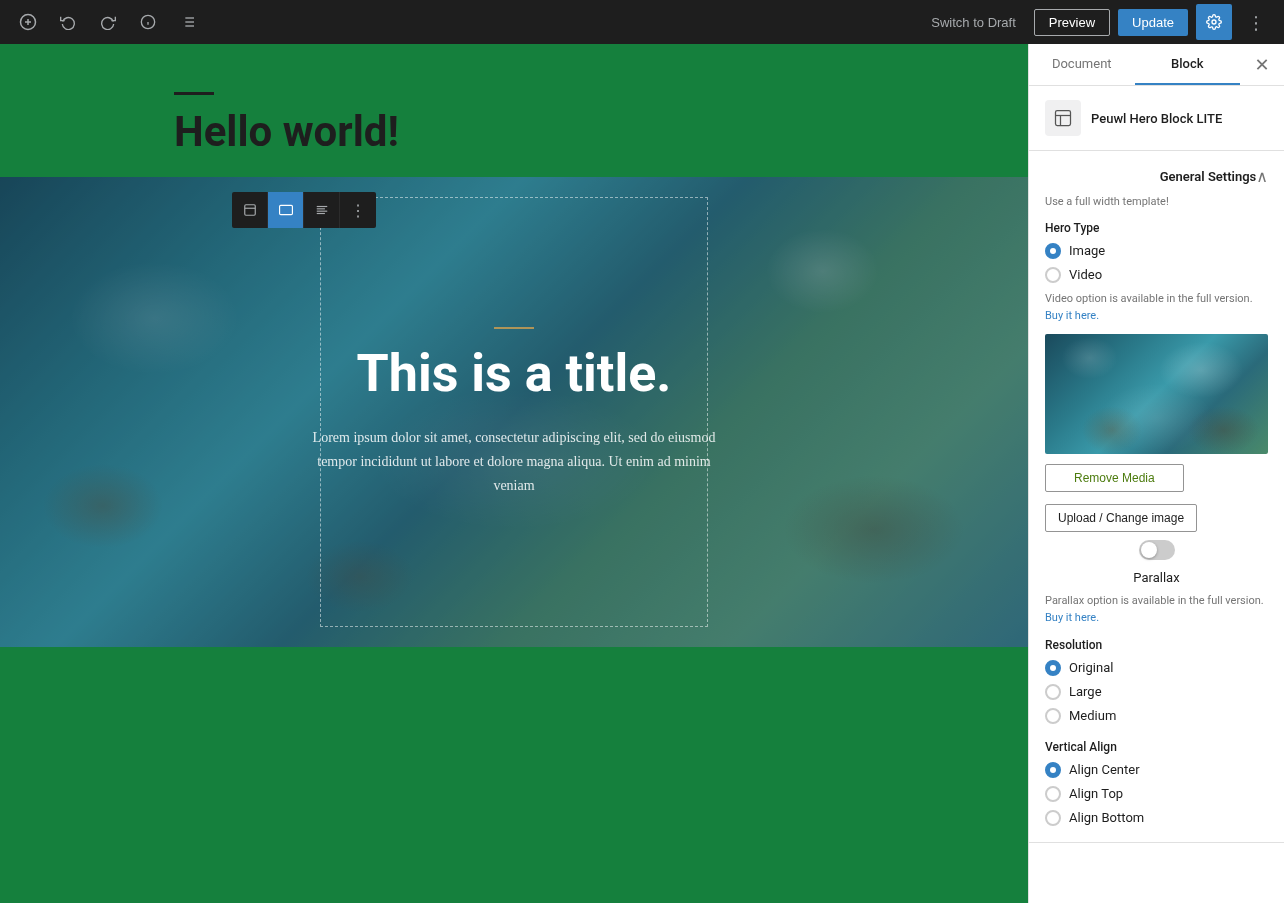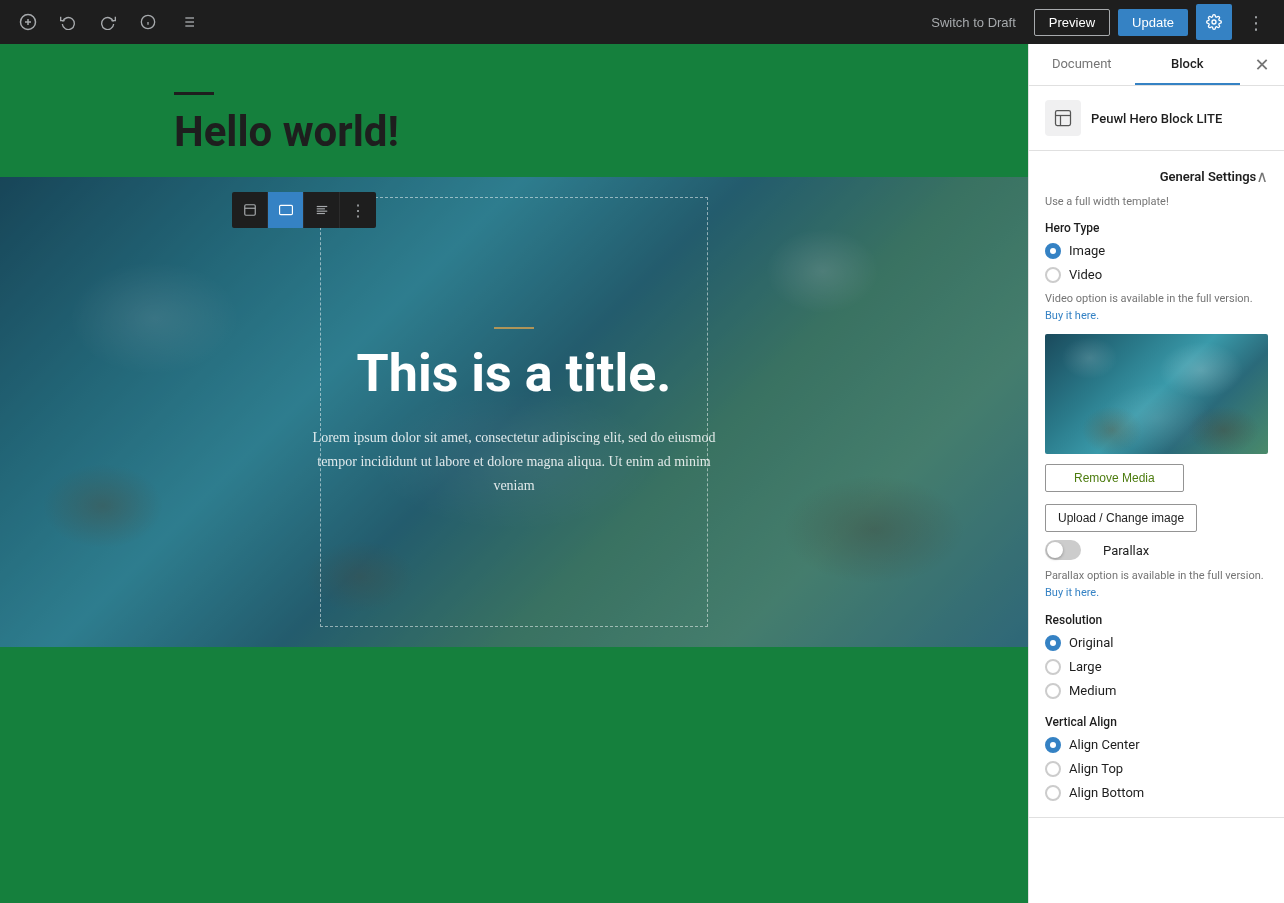--- a/index.html
+++ b/index.html
@@ -383,23 +383,24 @@
       cursor: pointer;
       border-radius: 2px;
       margin-top: 4px;
       display: inline-block;
     }
 
     
     .toggle-row {
       display: flex;
       align-items: center;
-      gap: 22px;
+      gap: 10px;
       margin-top: 8px;
       margin-bottom: 4px;
+      flex-direction: column;
     }
     .toggle-switch {
       width: 36px; height: 20px;
       background: #ccc;
       border-radius: 10px;
       position: relative;
       cursor: pointer;
     }
     .toggle-switch::after {
       content: '';

